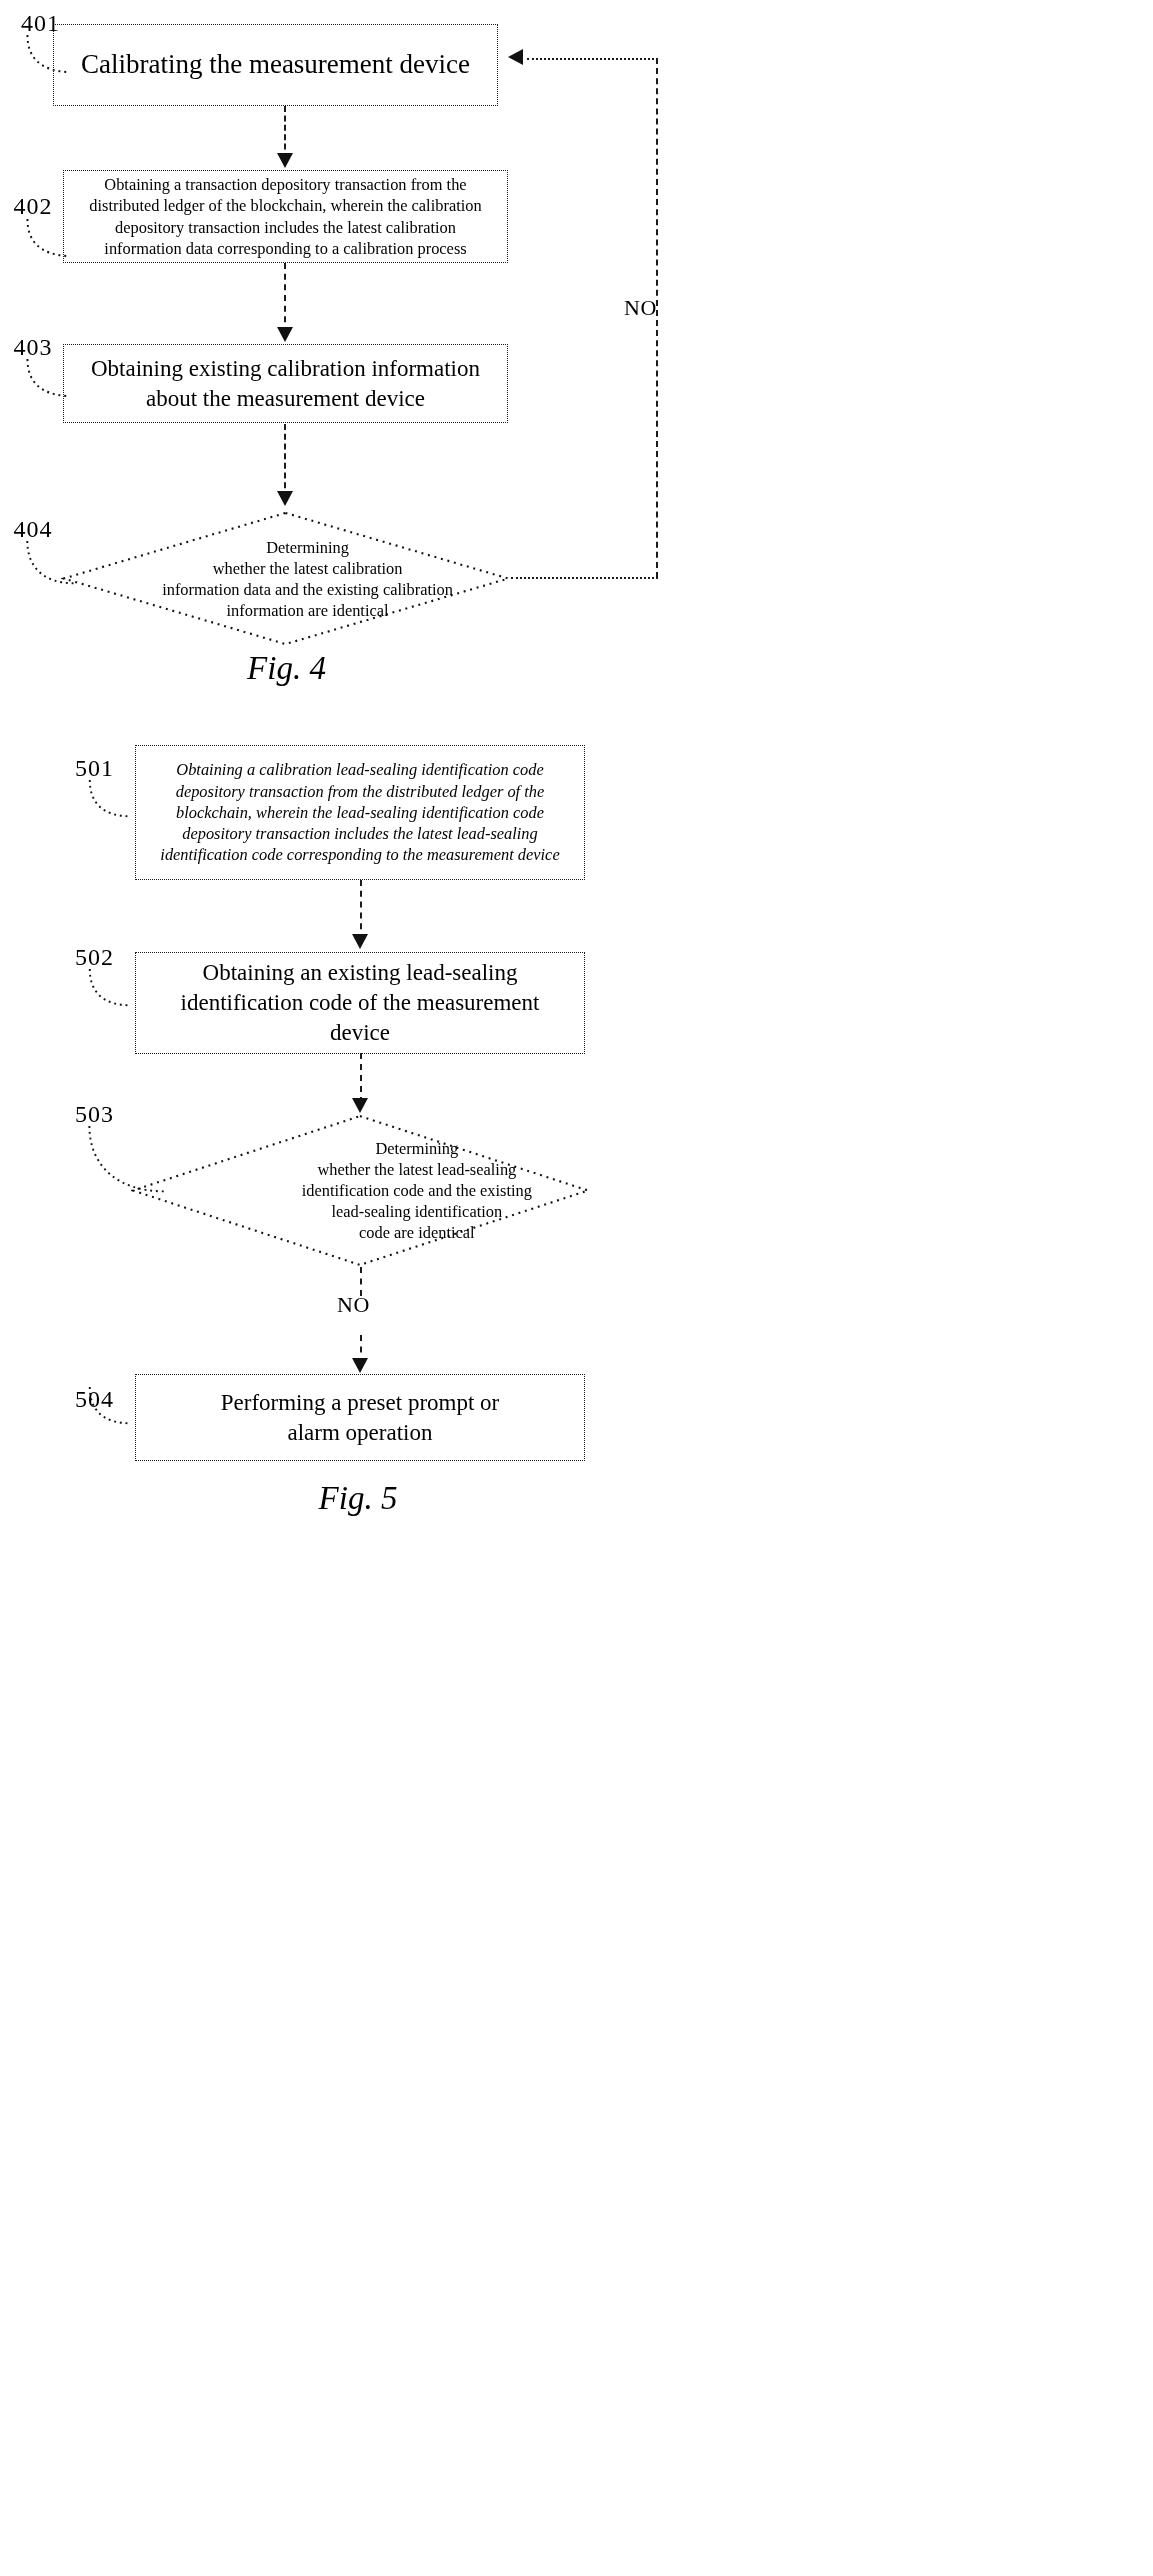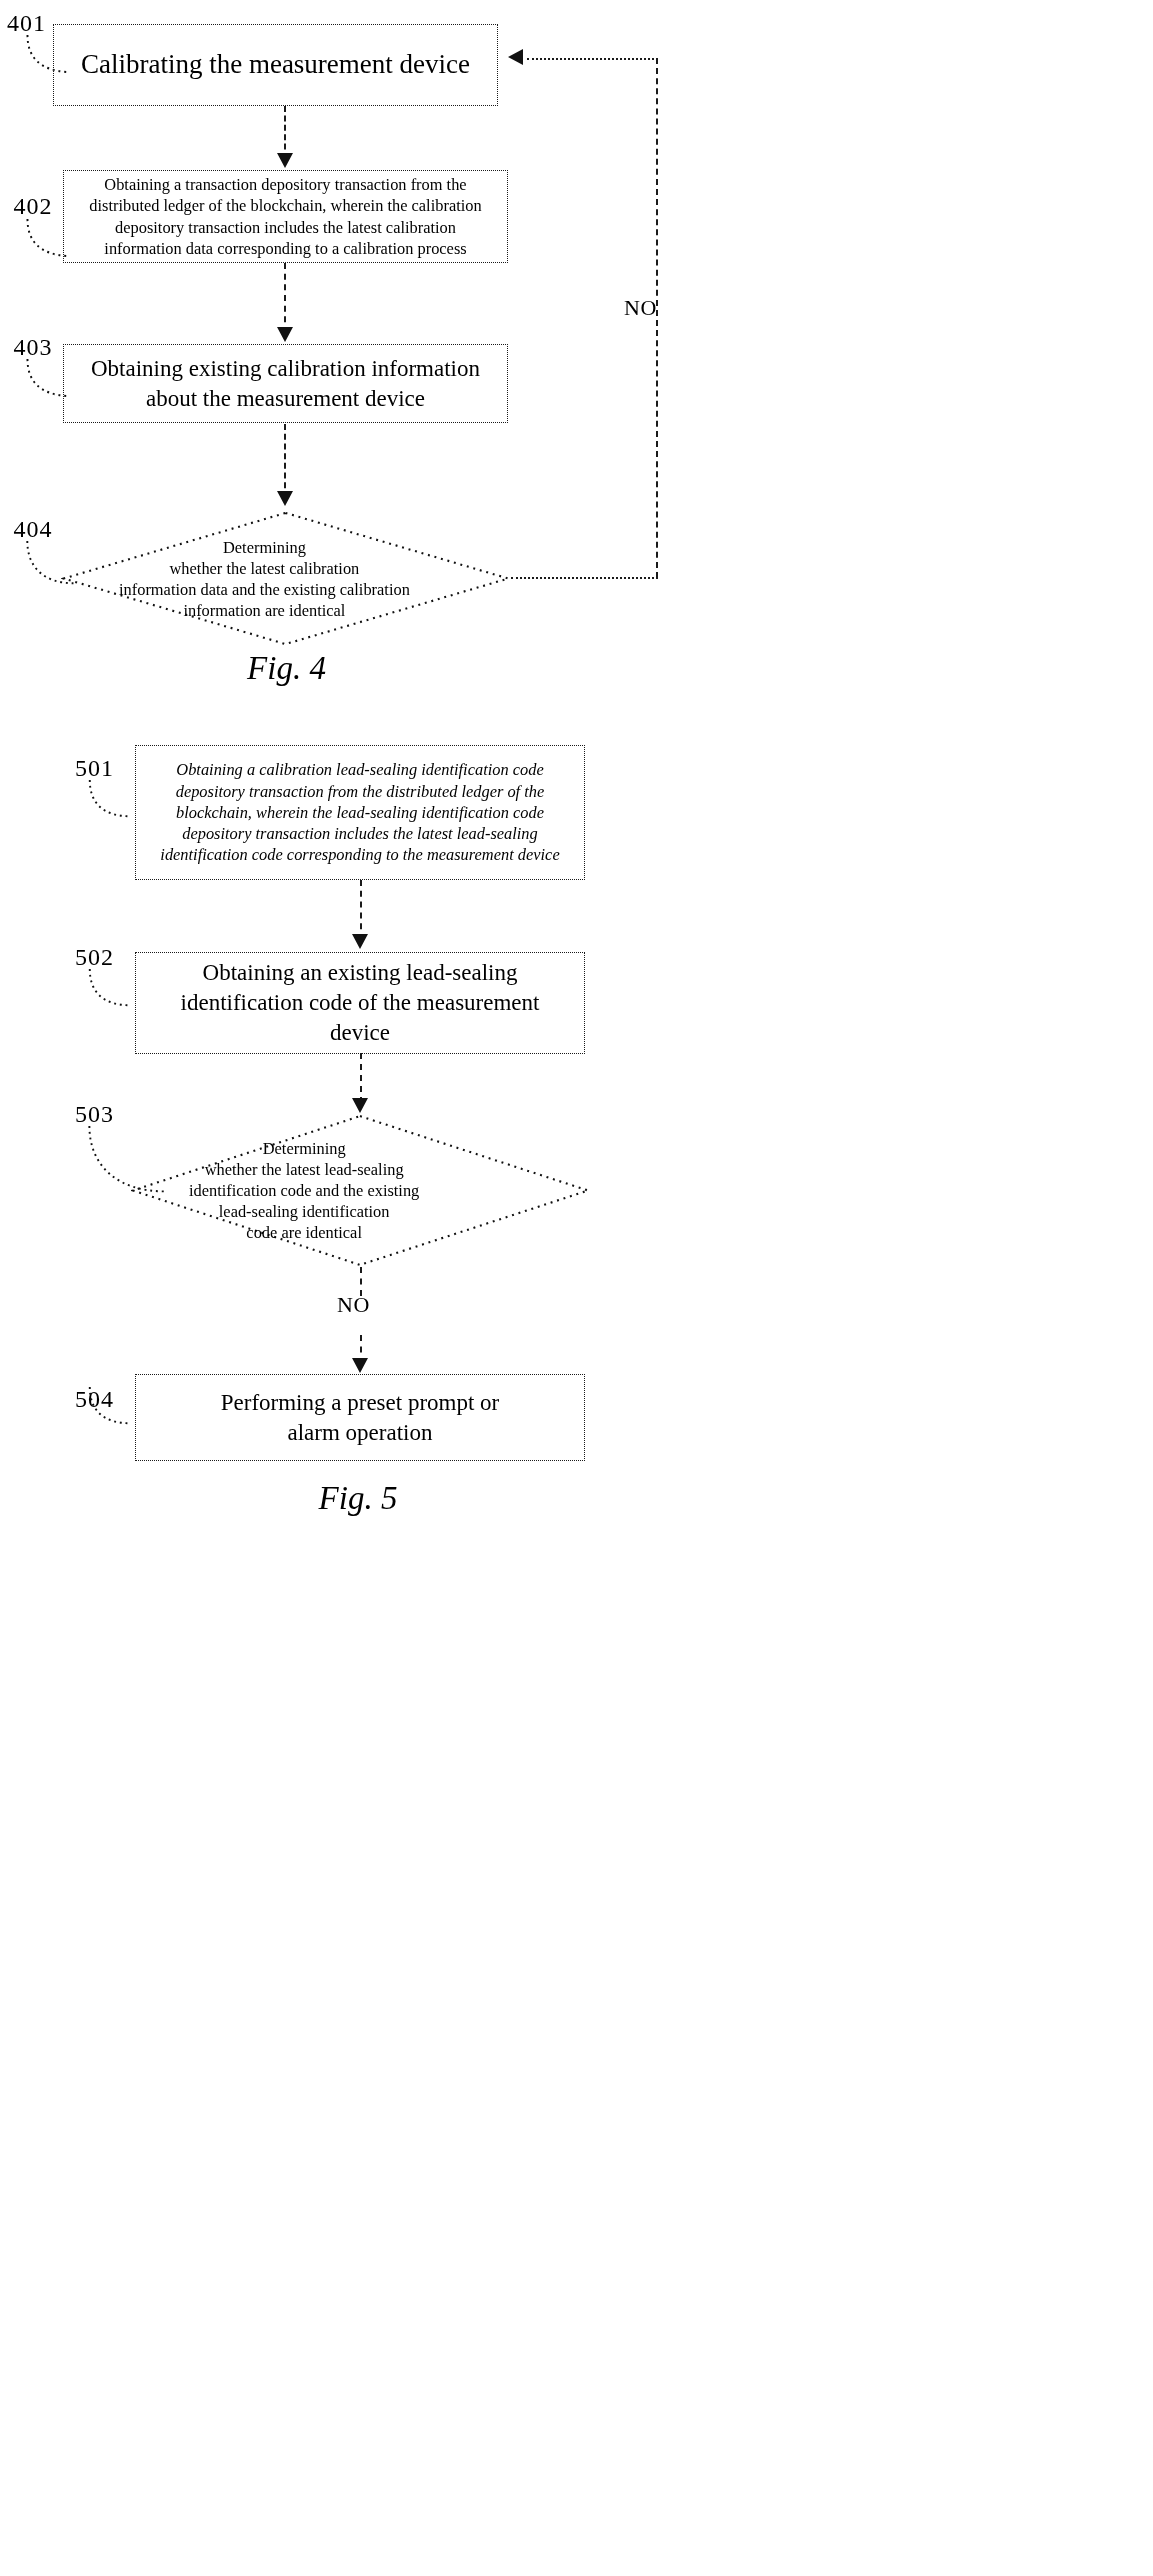--- a/index.html
+++ b/index.html
@@ -86,21 +86,21 @@
   
   .diamond {
     position: absolute;
   }
   .diamond .dlabel {
     position: absolute;
     left: 0; top: 0;
     width: 100%; height: 100%;
     display: flex;
     align-items: center;
-    justify-content: flex-start;
+    justify-content: flex-end;
     text-align: center;
     font-size: 16.4px;
     line-height: 1.28;
     box-sizing: border-box;
     padding: 0 58px;
   }
 
   
   .branch-label {
     position: absolute;
@@ -121,21 +121,21 @@
 </head>
 <body>
 
 <div class="page">
 
   <div>
 
     <div class="node t-large" style="left:53px; top:24px; width:445px; height:82px;">
       <span class="txt">Calibrating the measurement device</span>
     </div>
-    <div class="ref" style="left:7px; top:9.7px;">401</div>
+    <div class="ref" style="left:21px; top:9.7px;">401</div>
     <svg class="leader" style="left:9.7px; top:33px; width:68px; height:44px;" viewBox="0 0 70 45">
       <path d="M18 2 C 18 26, 32 38, 58 40" fill="none" stroke="#111" stroke-width="2" stroke-dasharray="2,4"></path>
     </svg>
 
     <div class="vline" style="left:284px; top:106px; height:53px;"></div>
     <div class="arrow-down" style="left:277px; top:153px;"></div>
 
     <div class="node t-small" style="left:63px; top:170px; width:445px; height:93px;">
       <span class="txt">
         <span>Obtaining a transaction depository transaction from the</span><br>

